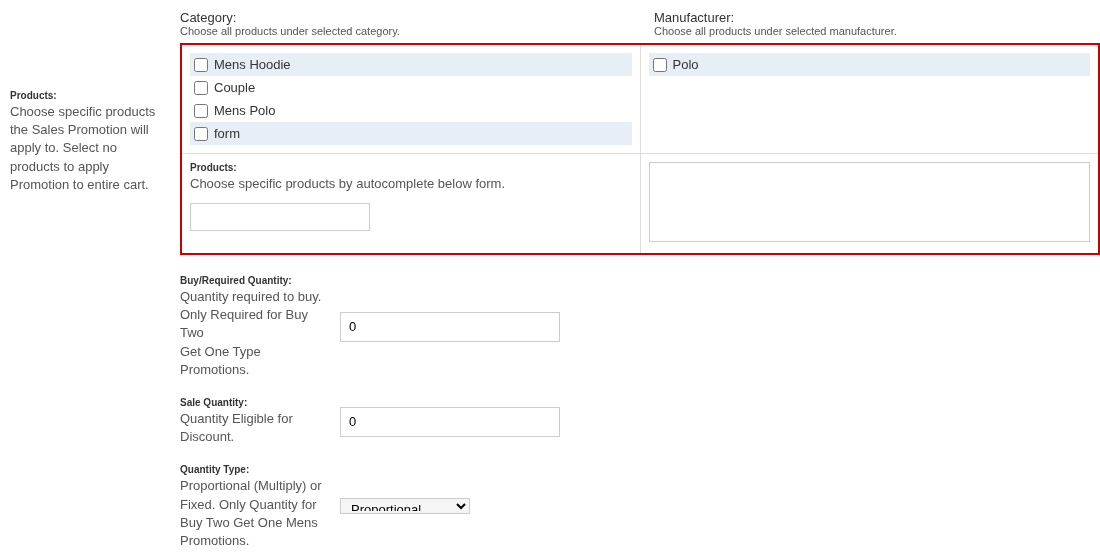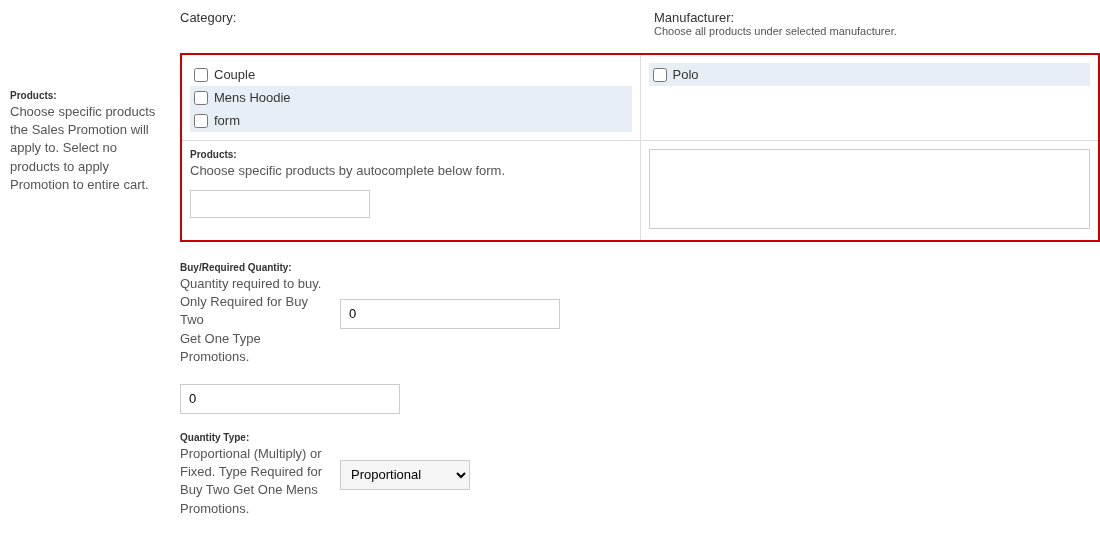--- a/index.html
+++ b/index.html
@@ -38,21 +38,21 @@
     .section-desc {
       font-size: 13px;
       color: #555;
       line-height: 1.4;
     }
 
     
     .top-headers {
       display: flex;
       gap: 28px;
-      margin-bottom: 16px;
+      margin-bottom: 6px;
     }
 
     .header-col {
       flex: 1;
     }
 
     .header-col .col-title {
       font-size: 13px;
       font-weight: normal;
       color: #333;
@@ -159,21 +159,21 @@
     .number-input {
       width: 220px;
       height: 30px;
       border: 1px solid #ccc;
       padding: 2px 8px;
       font-size: 13px;
     }
 
     .select-input {
       width: 130px;
-      height: 30px;
+      height: 16px;
       border: 1px solid #ccc;
       background: #f5f5f5;
       font-size: 13px;
       padding: 2px 6px;
       appearance: auto;
     }
   </style>
 </head>
 <body>
 
@@ -184,39 +184,44 @@
       <div class="section-label">Products:</div>
       <div class="section-desc">Choose specific products the Sales Promotion will apply to. Select no products to apply Promotion to entire cart.</div>
     </div>
   </div>
 
   <div class="main-content">
 
     <div class="top-headers">
       <div class="header-col">
         <div class="col-title">Category:</div>
+        <div class="col-desc">Choose all products under selected category.</div>
       </div>
       <div class="header-col">
         <div class="col-title">Manufacturer:</div>
         <div class="col-desc">Choose all products under selected manufacturer.</div>
       </div>
     </div>
 
     <div class="products-panel">
 
       <div class="products-top-row">
 
         <div class="products-col">
+          <div class="checkbox-item highlighted">
+            <input type="checkbox" style="">
+            <span>Mens Hoodie</span>
+          </div>
           <div class="checkbox-item">
             <input type="checkbox" style="">
             <span>Couple</span>
           </div>
-          <div class="checkbox-item highlighted">
-            <input type="checkbox" style="">
-            <span>Mens Hoodie</span>
+          <div class="checkbox-item">
+            <input type="checkbox" style="">
+            <span>Mens Polo</span>
           </div>
           <div class="checkbox-item highlighted">
             <input type="checkbox" style="">
             <span>form</span>
           </div>
         </div>
 
         <div class="products-col">
           <div class="checkbox-item highlighted">
             <input type="checkbox" style="">
@@ -244,30 +249,35 @@
         <div class="section-desc">Quantity required to buy.</div>
         <div class="section-desc">Only Required for Buy Two</div>
         <div class="section-desc">Get One Type Promotions.</div>
       </div>
       <div class="form-section-input-col">
         <input type="number" class="number-input" value="0" style="">
       </div>
     </div>
 
     <div class="form-section">
+      <div class="form-section-label-col">
+        <div class="section-label">Sale Quantity:</div>
+        <div class="section-desc">Quantity Eligible for</div>
+        <div class="section-desc">Discount.</div>
+      </div>
       <div class="form-section-input-col">
         <input type="number" class="number-input" value="0" style="">
       </div>
     </div>
 
     <div class="form-section">
       <div class="form-section-label-col">
         <div class="section-label">Quantity Type:</div>
         <div class="section-desc">Proportional (Multiply) or</div>
-        <div class="section-desc">Fixed. Type Required for</div>
+        <div class="section-desc">Fixed. Only Quantity for</div>
         <div class="section-desc">Buy Two Get One Mens</div>
         <div class="section-desc">Promotions.</div>
       </div>
       <div class="form-section-input-col">
         <select class="select-input">
           <option value="Proportional">Proportional</option>
           <option value="Fixed">Fixed</option>
         </select>
       </div>
     </div>

